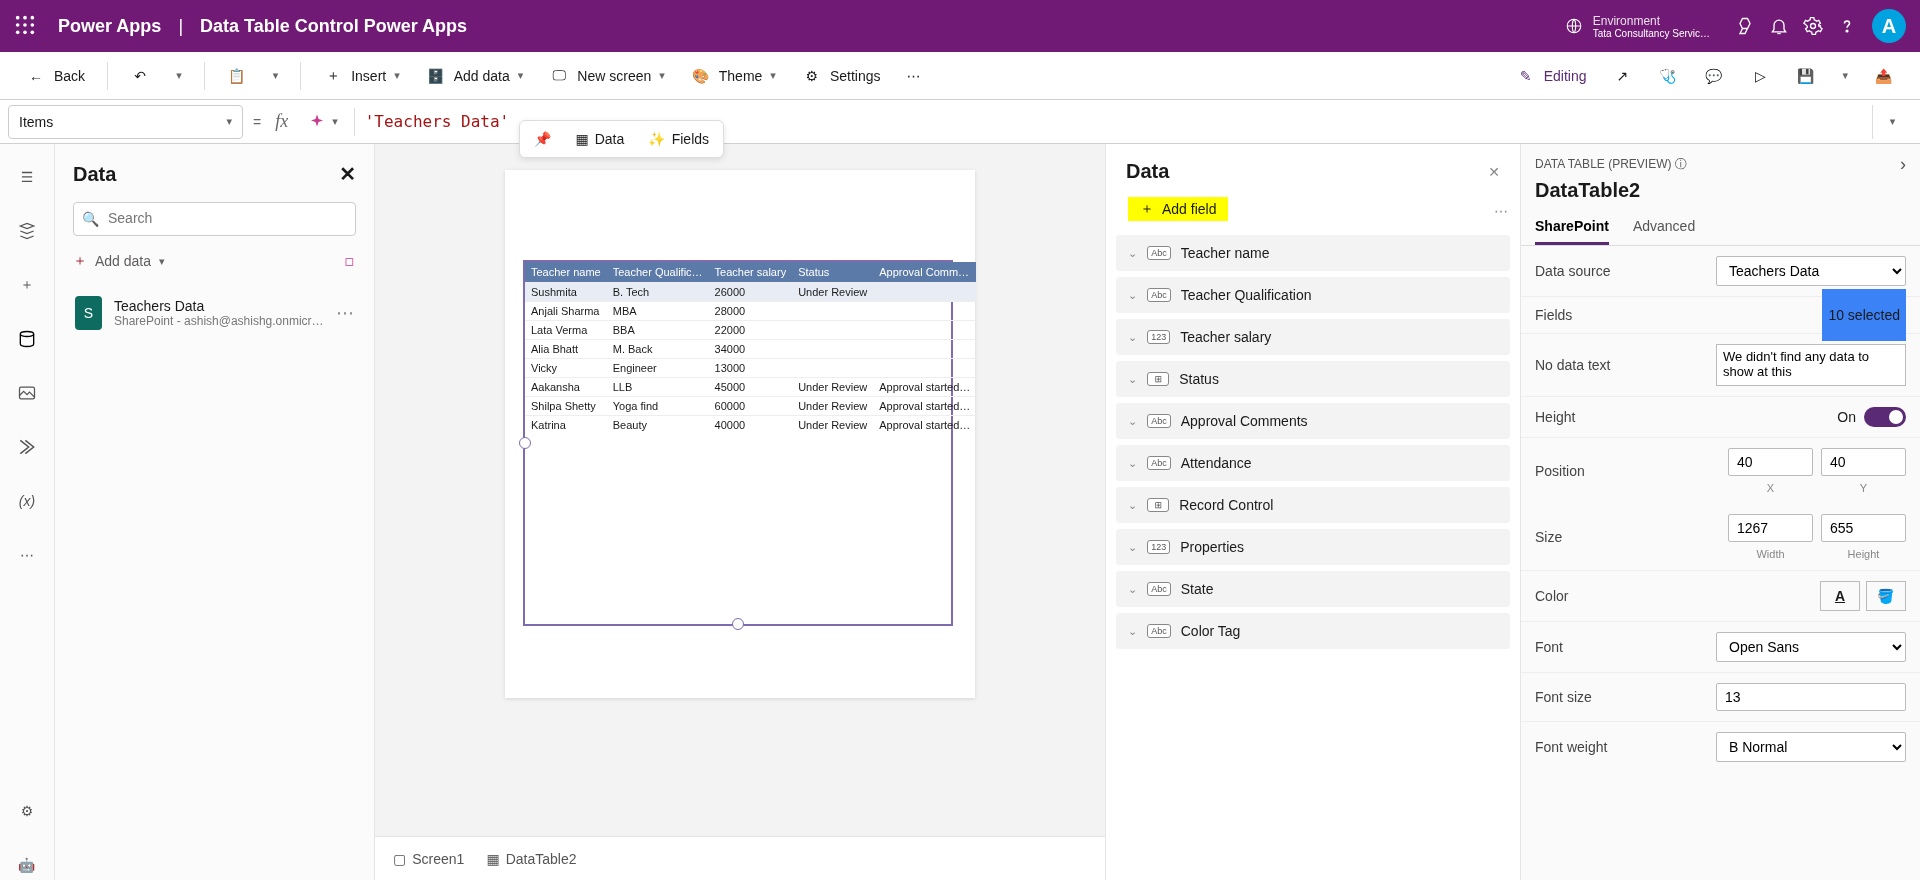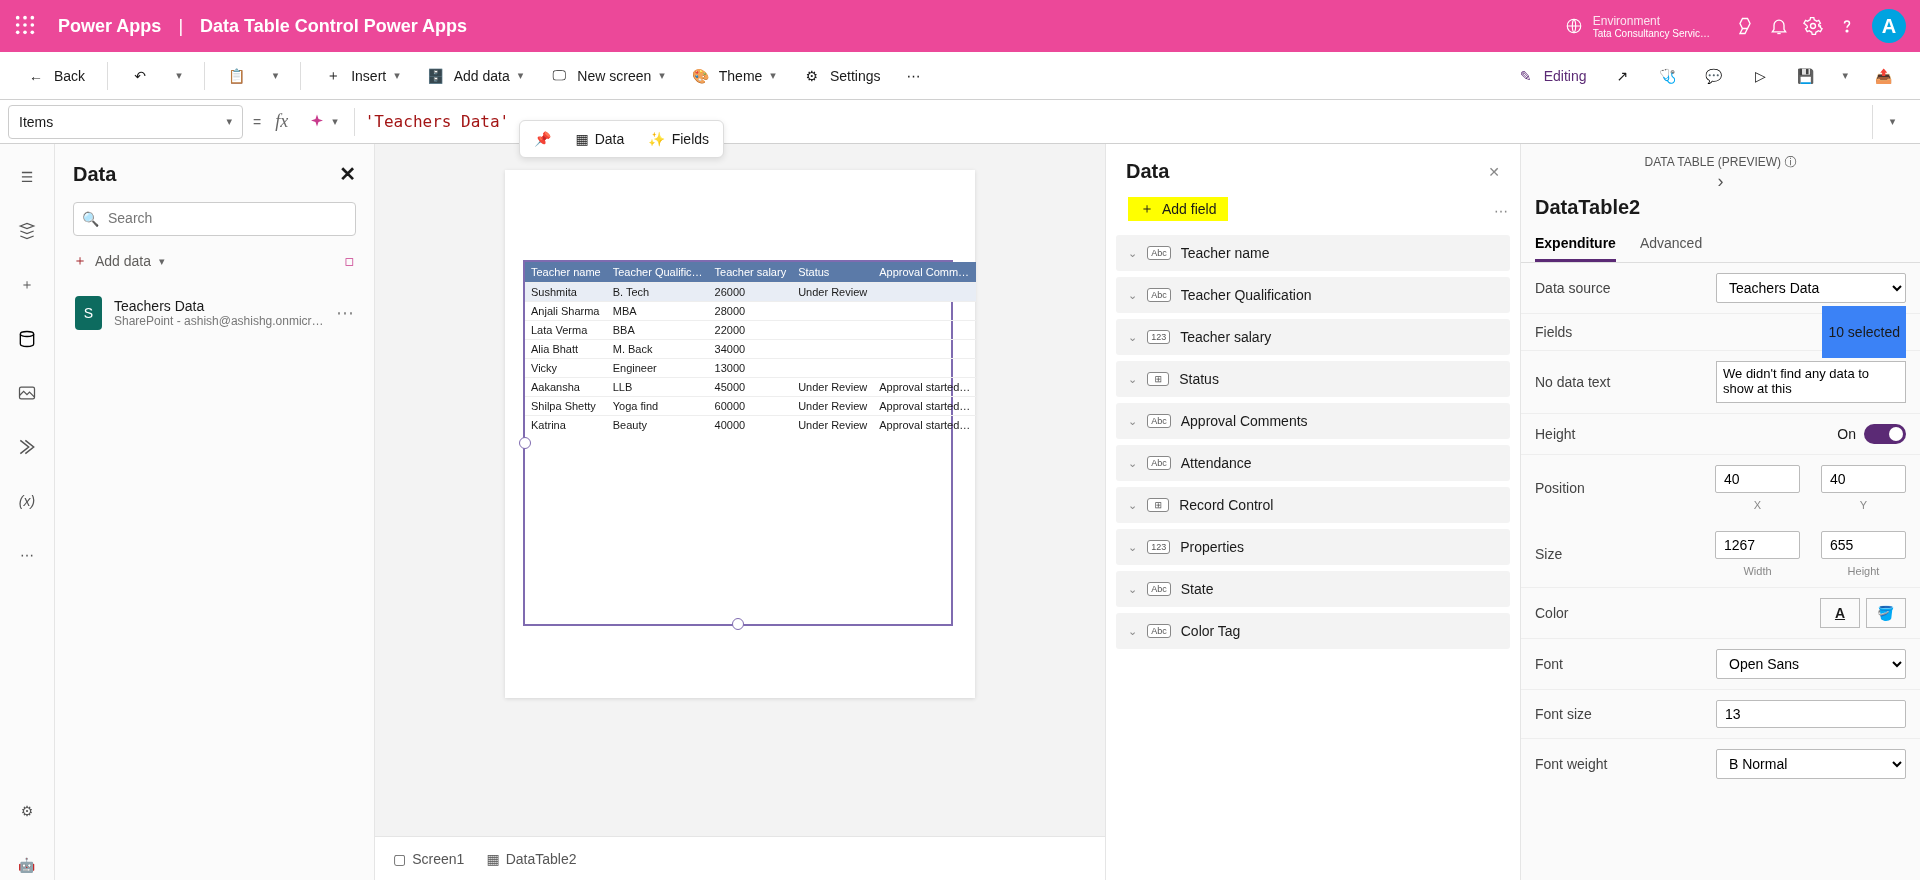--- a/index.html
+++ b/index.html
@@ -1,18 +1,18 @@
 <!DOCTYPE html>
 <html><head>
 <meta charset="utf-8">
 <style>
   * { box-sizing: border-box; font-family: "Segoe UI", Arial, sans-serif; }
   html, body { margin:0; padding:0; width:1920px; height:880px; background:#fff; overflow:hidden; font-size:14px; color:#1a1a1a;}
   
-  .top-bar { background:#ec4899; height:52px; display:flex; align-items:center; color:#fff; padding:0 14px;}
+  .top-bar { background:#701a75; height:52px; display:flex; align-items:center; color:#fff; padding:0 14px;}
   .waffle { width:24px; height:24px; display:inline-block; margin-right:20px;}
   .waffle svg { fill:#fff;}
   .app-title { font-size:18px; font-weight:600;}
   .app-title .sep { margin:0 12px; font-weight:300;}
   .top-bar .spacer { flex:1;}
   .env { display:flex; align-items:center; gap:10px; margin-right:18px;}
   .env-text .lbl{ font-size:12px; opacity:.85;}
   .env-text .val{ font-size:10px; font-weight:500; max-width:200px; overflow:hidden; text-overflow:ellipsis; white-space:nowrap;}
   .top-icon { width:34px; height:34px; display:flex; align-items:center; justify-content:center; cursor:pointer;}
   .avatar { width:34px; height:34px; border-radius:50%; background:#00a3e0; display:flex; align-items:center; justify-content:center; font-size:20px; font-weight:600; margin-left:8px;}
@@ -69,32 +69,32 @@
   .fieldpanel .hdr{padding:16px 20px 10px;display:flex;justify-content:space-between;align-items:center;}
   .fieldpanel .hdr h3{font-size:20px;font-weight:600;margin:0;}
   .addfield{background:#ffff00;display:inline-flex;align-items:center;gap:8px;padding:3px 12px;margin:4px 10px 8px 10px;width:fit-content;}
   .field-list{flex:1;overflow-y:auto;padding:0 10px;}
   .field{background:#f3f3f3;margin:6px 0;padding:10px 12px;border-radius:3px;display:flex;align-items:center;gap:10px;cursor:pointer;}
   .field .chev{color:#888;}
   .ftype{border:1px solid #888;border-radius:3px;font-size:9px;padding:1px 3px;min-width:22px;text-align:center;color:#555;background:#fff;}
   .fieldpanel .toprow{display:flex;justify-content:space-between;align-items:center;padding:0 12px;}
   
   .props{width:400px;border-left:1px solid #e5e5e5;background:#fafafa;display:flex;flex-direction:column;font-size:14px;}
-  .props .phdr{padding:10px 14px 4px;display:flex;justify-content:space-between;align-items:center;color:#555;font-size:12px;flex-direction:column;}
+  .props .phdr{padding:10px 14px 4px;display:flex;justify-content:space-between;align-items:center;color:#555;font-size:12px;}
   .props .objname{font-size:20px;font-weight:600;padding:0 14px 8px;}
   .props .tabs{display:flex;gap:24px;padding:0 14px;border-bottom:1px solid #ddd;}
   .props .tab{padding:8px 0;color:#555;cursor:pointer;}
   .props .tab.active{color:#000;font-weight:600;border-bottom:3px solid #5b2a75;}
   .prop-row{display:flex;justify-content:space-between;align-items:center;padding:10px 14px;border-bottom:1px solid #eee;}
   .prop-row.noborder{border-bottom:none;}
   .prop-row label{color:#444;}
   .prop-row select,.prop-row input.txt{border:1px solid #bbb;border-radius:2px;padding:5px 8px;width:190px;font-size:14px;background:#fff;}
   .prop-row input.small{width:85px;}
   .dual{display:flex;gap:6px;flex-direction:column;align-items:center;}
-  .dual-wrap{display:flex;gap:21px;}
+  .dual-wrap{display:flex;gap:8px;}
   .dual small{font-size:11px;color:#888;}
   .hl{background:#3b82f6;padding:18px 6px;}
   .prop-row textarea{border:1px solid #bbb;padding:4px 6px;width:190px;height:42px;font-size:13px;resize:none;font-family:inherit;}
   .toggle{width:42px;height:20px;border-radius:10px;background:#5b2a75;position:relative;}
   .toggle::after{content:"";width:14px;height:14px;border-radius:50%;background:#fff;position:absolute;right:3px;top:3px;}
   .colorbox{width:40px;height:30px;border:1px solid #bbb;display:flex;align-items:center;justify-content:center;}
   .icon{width:18px;height:18px;display:inline-flex;align-items:center;justify-content:center;}
   svg{display:block;}
 </style>
 </head>
@@ -484,21 +484,21 @@
       </div>
   </div>
 
   <div class="props">
     <div class="phdr">
       <span><span>DATA TABLE (PREVIEW)</span> <span>ⓘ</span></span>
       <span style="font-size:18px;cursor:pointer;">›</span>
     </div>
     <div class="objname">DataTable2</div>
     <div class="tabs">
-      <div class="tab active">Expenditure</div>
+      <div class="tab active">SharePoint</div>
       <div class="tab">Advanced</div>
     </div>
 
     <div class="prop-row">
       <label>Data source</label>
       <select class="txt"><option>Teachers Data</option></select>
     </div>
     <div class="prop-row">
       <label>Fields</label>
       <span><span class="hl">10 selected</span></span>

